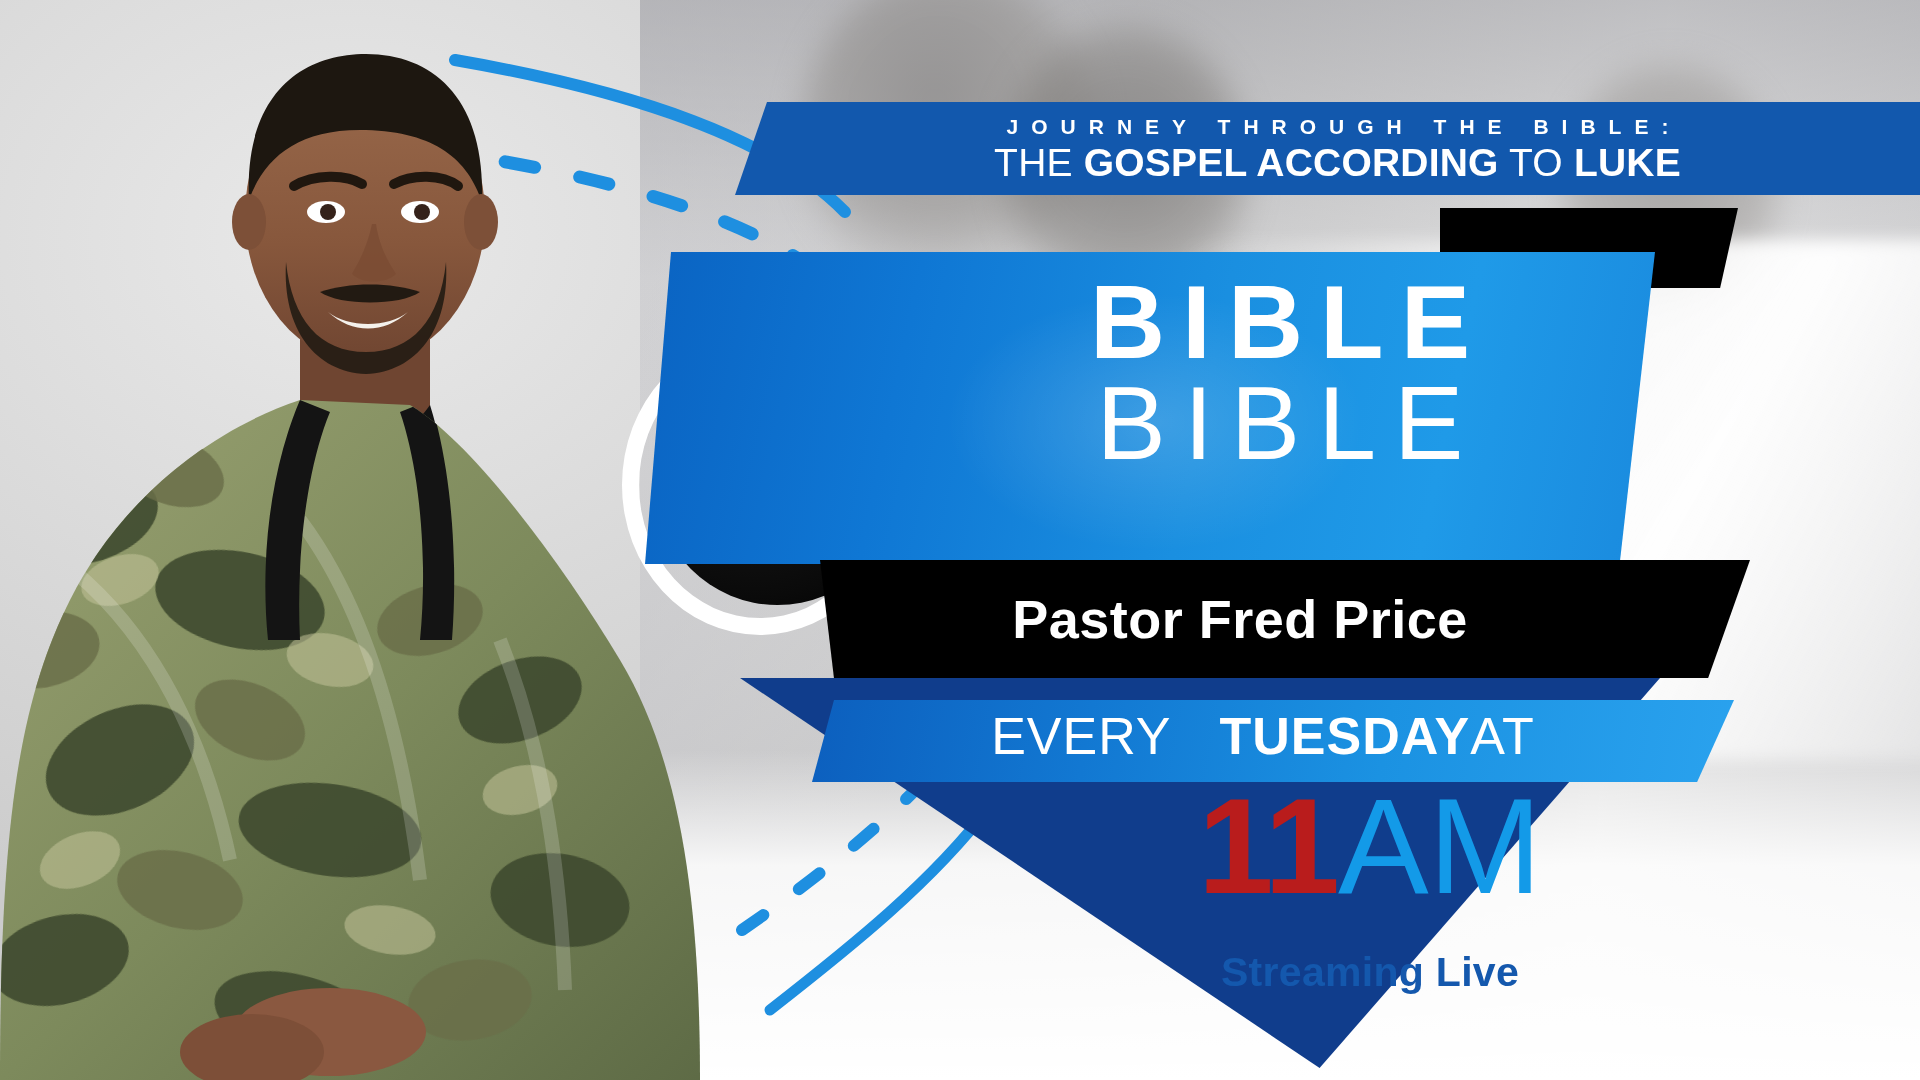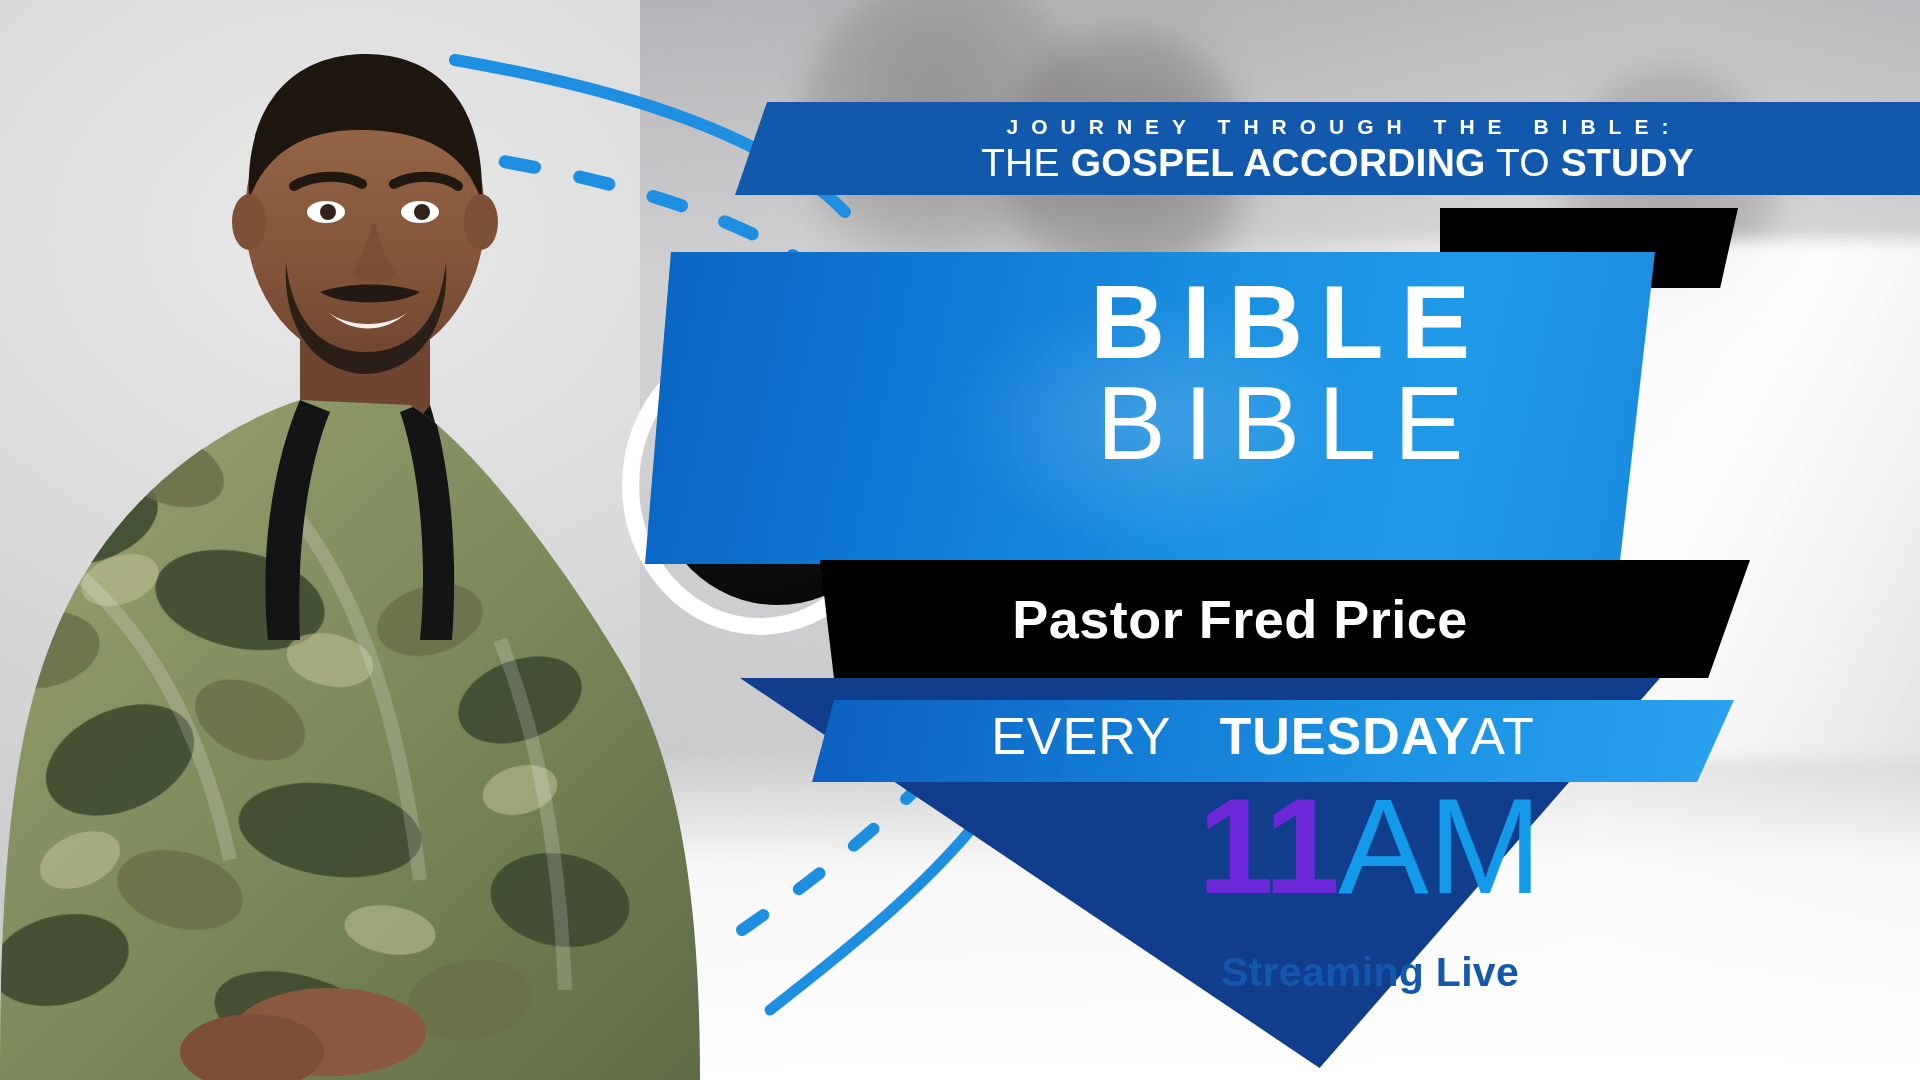--- a/index.html
+++ b/index.html
@@ -190,21 +190,21 @@
 
   
   .time-row {
     position: absolute;
     left: 1060px; top: 778px; width: 620px;
     text-align: center;
     line-height: 1;
     white-space: nowrap;
   }
   .time-row .num {
-    color: #6d28d9;
+    color: #b91c1c;
     font-size: 136px;
     font-weight: 700;
     letter-spacing: -2px;
   }
   .time-row .mer {
     color: #139ae8;
     font-size: 136px;
     font-weight: 300;
     letter-spacing: 0px;
   }
@@ -332,21 +332,21 @@
     <path d="M328 312 C 352 334, 384 334, 408 312 C 388 328, 348 328, 328 312 Z" fill="#f4f1ec"></path>
 
     <ellipse cx="330" cy="1032" rx="96" ry="44" fill="#8a5840"></ellipse>
     <ellipse cx="252" cy="1052" rx="72" ry="38" fill="#7d4f38"></ellipse>
   </svg>
 
   <div class="header-band">
     <div class="hb-inner">
       <div class="kicker">JOURNEY THROUGH THE BIBLE:</div>
       <div class="subtitle">
-        <span class="lite">THE </span><span class="hvy">GOSPEL ACCORDING</span><span class="lite"> TO </span><span class="hvy">STUDY</span>
+        <span class="lite">THE </span><span class="hvy">GOSPEL ACCORDING</span><span class="lite"> TO </span><span class="hvy">LUKE</span>
       </div>
     </div>
   </div>
 
   <div class="black-chip"></div>
 
   <div class="blue-panel">
     <div class="panel-glow"></div>
   </div>
   <div class="title-block">

